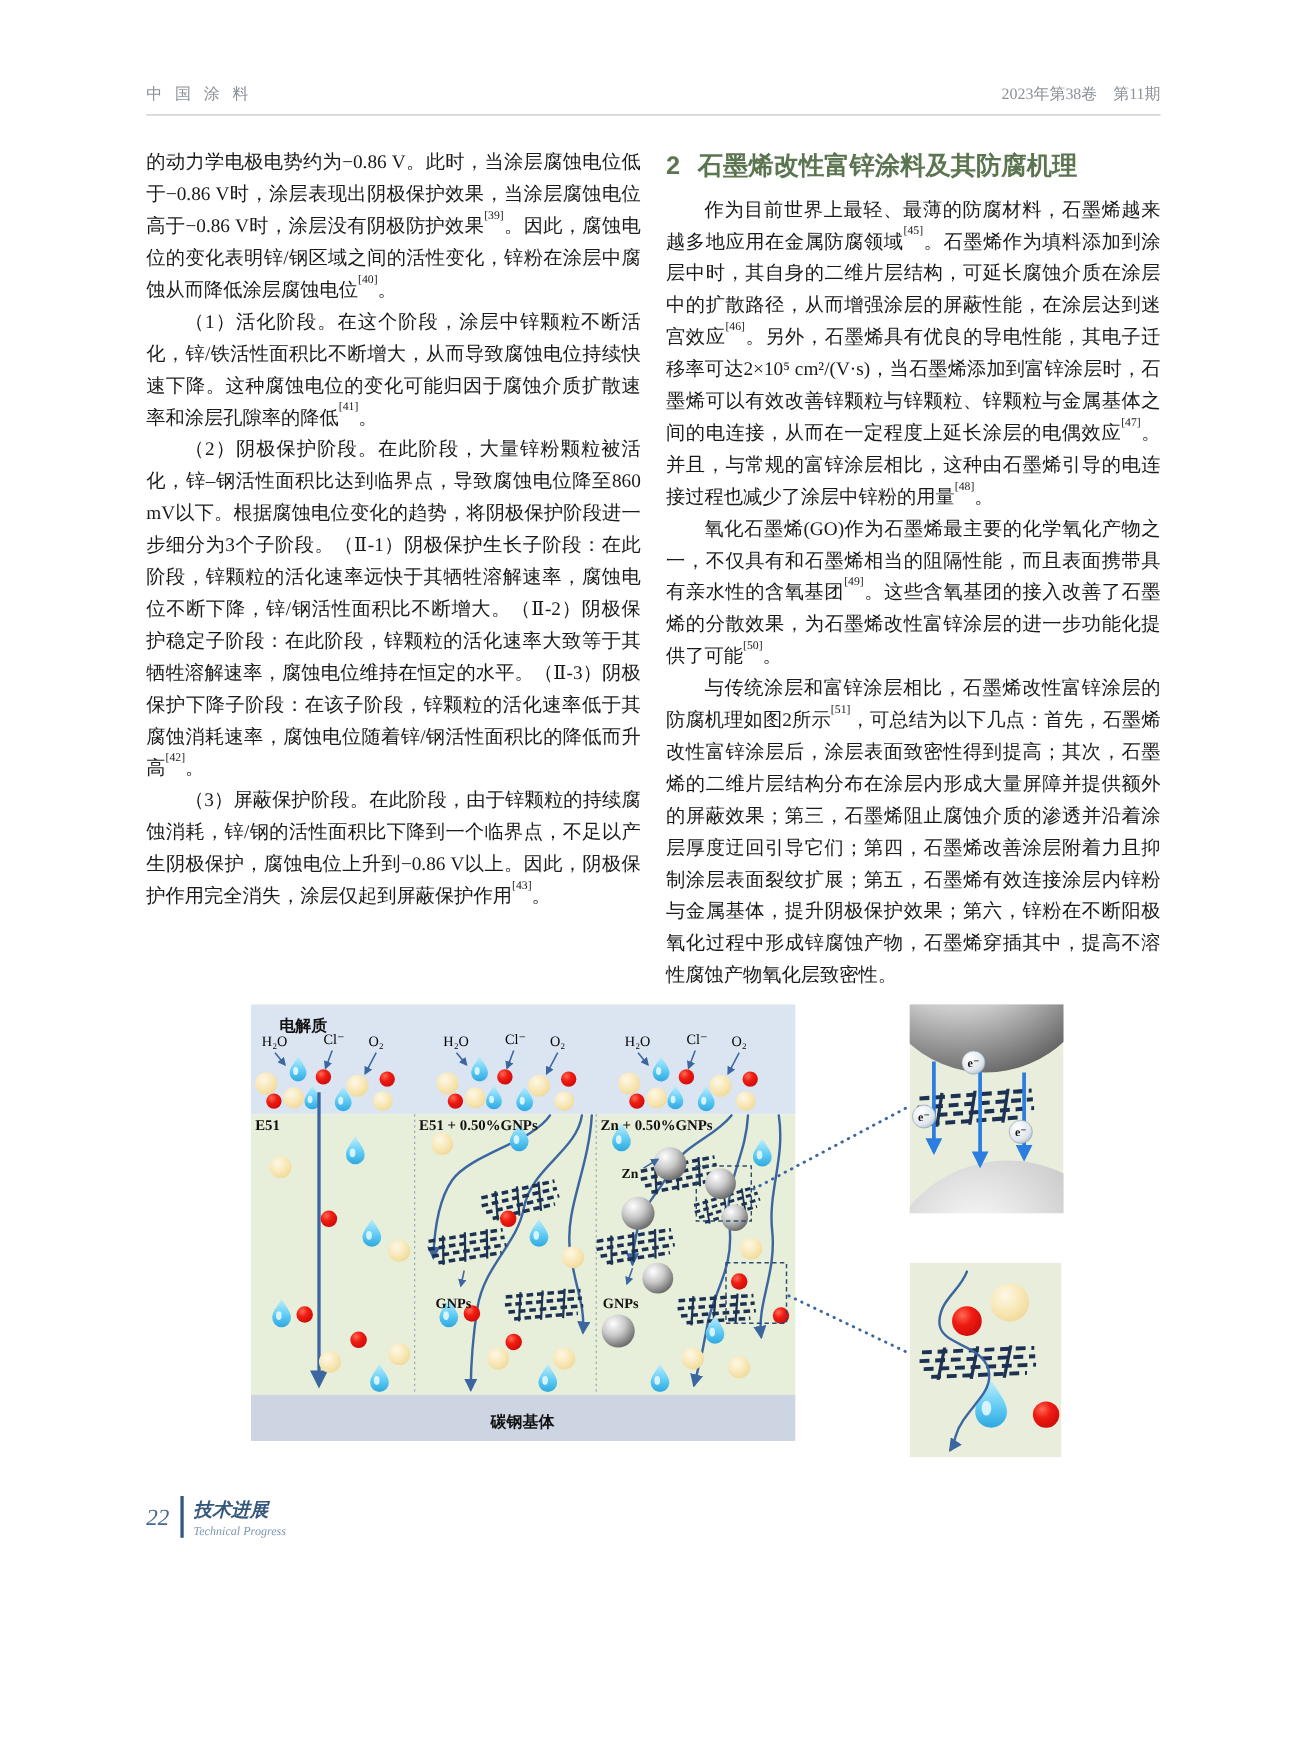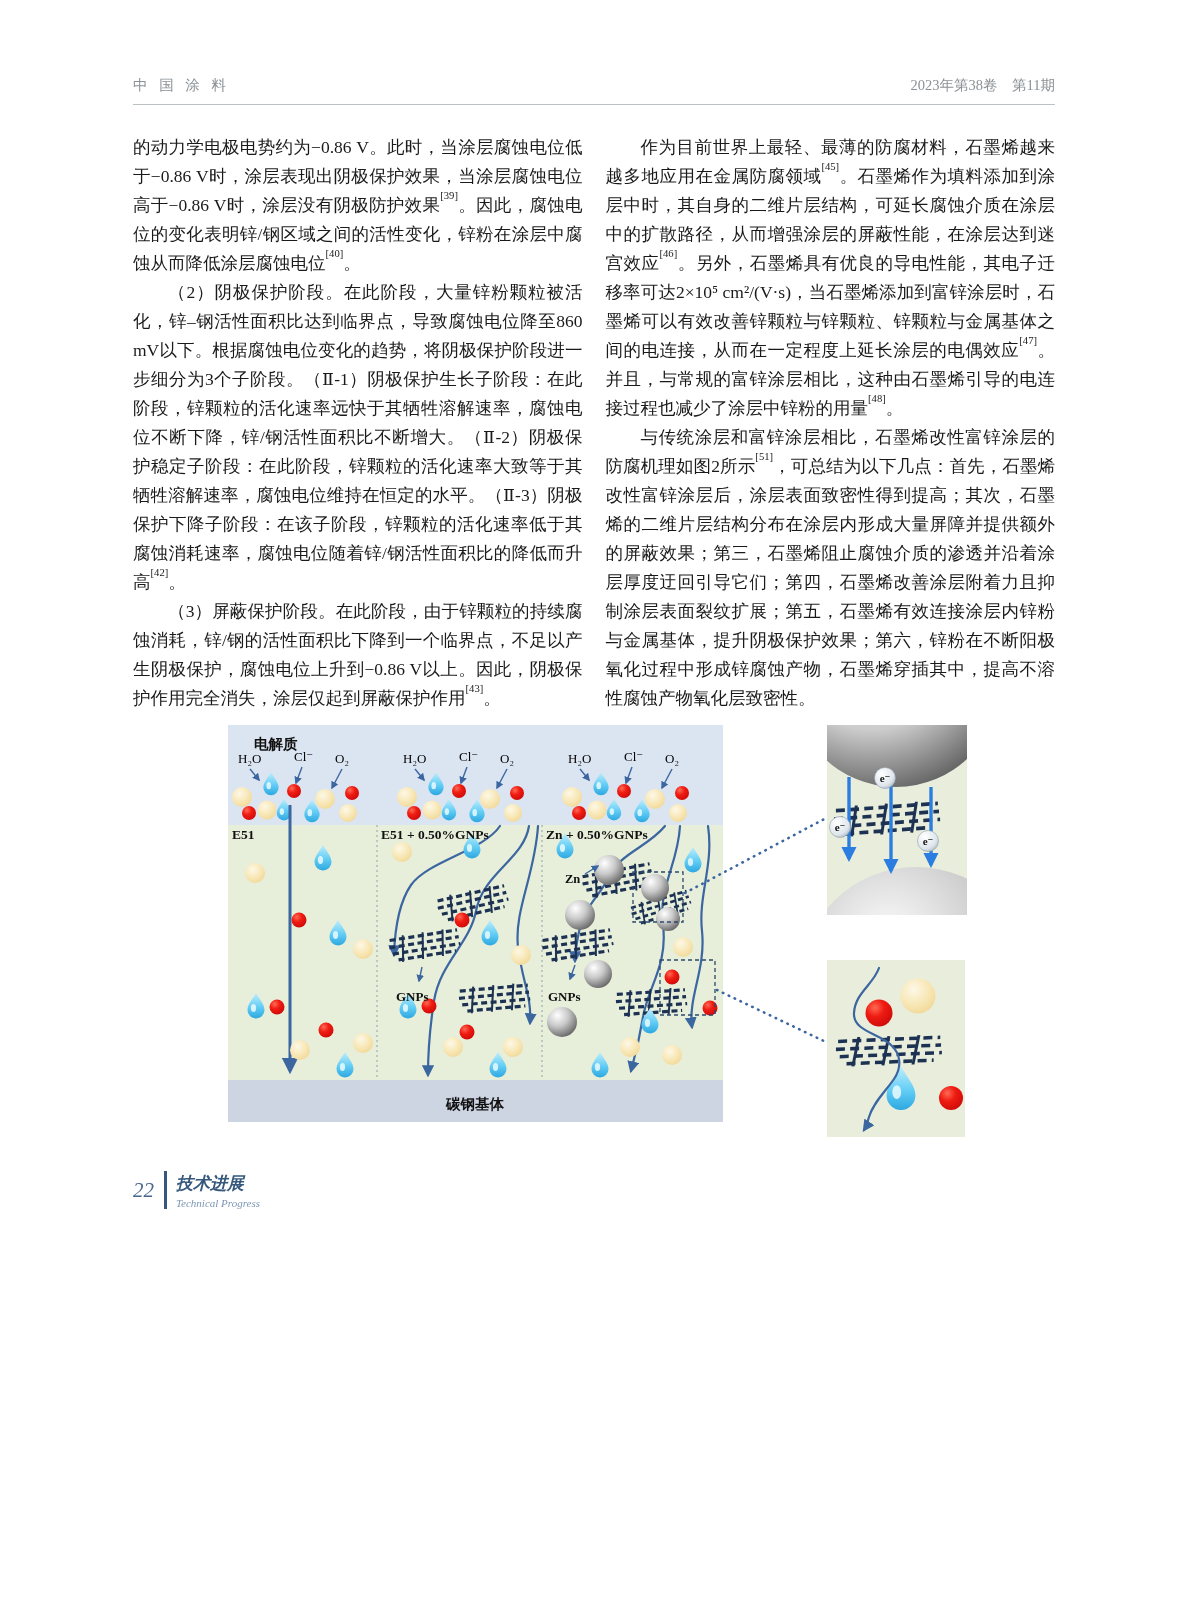--- a/index.html
+++ b/index.html
@@ -57,26 +57,29 @@
 
   <header class="hdr">
     <span class="jn">中 国 涂 料</span>
     <span>2023年第38卷　第11期</span>
   </header>
   <hr class="hdr-rule">
 
   <main class="cols">
     <section class="col" id="leftCol">
         <p class="noindent">的动力学电极电势约为−0.86 V。此时，当涂层腐蚀电位低于−0.86 V时，涂层表现出阴极保护效果，当涂层腐蚀电位高于−0.86 V时，涂层没有阴极防护效果<sup>[39]</sup>。因此，腐蚀电位的变化表明锌/钢区域之间的活性变化，锌粉在涂层中腐蚀从而降低涂层腐蚀电位<sup>[40]</sup>。</p>
+        <p>（1）活化阶段。在这个阶段，涂层中锌颗粒不断活化，锌/铁活性面积比不断增大，从而导致腐蚀电位持续快速下降。这种腐蚀电位的变化可能归因于腐蚀介质扩散速率和涂层孔隙率的降低<sup>[41]</sup>。</p>
         <p>（2）阴极保护阶段。在此阶段，大量锌粉颗粒被活化，锌–钢活性面积比达到临界点，导致腐蚀电位降至860 mV以下。根据腐蚀电位变化的趋势，将阴极保护阶段进一步细分为3个子阶段。（Ⅱ-1）阴极保护生长子阶段：在此阶段，锌颗粒的活化速率远快于其牺牲溶解速率，腐蚀电位不断下降，锌/钢活性面积比不断增大。（Ⅱ-2）阴极保护稳定子阶段：在此阶段，锌颗粒的活化速率大致等于其牺牲溶解速率，腐蚀电位维持在恒定的水平。（Ⅱ-3）阴极保护下降子阶段：在该子阶段，锌颗粒的活化速率低于其腐蚀消耗速率，腐蚀电位随着锌/钢活性面积比的降低而升高<sup>[42]</sup>。</p>
         <p>（3）屏蔽保护阶段。在此阶段，由于锌颗粒的持续腐蚀消耗，锌/钢的活性面积比下降到一个临界点，不足以产生阴极保护，腐蚀电位上升到−0.86 V以上。因此，阴极保护作用完全消失，涂层仅起到屏蔽保护作用<sup>[43]</sup>。</p>
       </section>
     <section class="col">
+      <h2 class="sec"><span class="num">2</span><span>石墨烯改性富锌涂料及其防腐机理</span></h2>
       <div id="rightCol">
           <p>作为目前世界上最轻、最薄的防腐材料，石墨烯越来越多地应用在金属防腐领域<sup>[45]</sup>。石墨烯作为填料添加到涂层中时，其自身的二维片层结构，可延长腐蚀介质在涂层中的扩散路径，从而增强涂层的屏蔽性能，在涂层达到迷宫效应<sup>[46]</sup>。另外，石墨烯具有优良的导电性能，其电子迁移率可达2×10⁵ cm²/(V·s)，当石墨烯添加到富锌涂层时，石墨烯可以有效改善锌颗粒与锌颗粒、锌颗粒与金属基体之间的电连接，从而在一定程度上延长涂层的电偶效应<sup>[47]</sup>。并且，与常规的富锌涂层相比，这种由石墨烯引导的电连接过程也减少了涂层中锌粉的用量<sup>[48]</sup>。</p>
+          <p>氧化石墨烯(GO)作为石墨烯最主要的化学氧化产物之一，不仅具有和石墨烯相当的阻隔性能，而且表面携带具有亲水性的含氧基团<sup>[49]</sup>。这些含氧基团的接入改善了石墨烯的分散效果，为石墨烯改性富锌涂层的进一步功能化提供了可能<sup>[50]</sup>。</p>
           <p>与传统涂层和富锌涂层相比，石墨烯改性富锌涂层的防腐机理如图2所示<sup>[51]</sup>，可总结为以下几点：首先，石墨烯改性富锌涂层后，涂层表面致密性得到提高；其次，石墨烯的二维片层结构分布在涂层内形成大量屏障并提供额外的屏蔽效果；第三，石墨烯阻止腐蚀介质的渗透并沿着涂层厚度迂回引导它们；第四，石墨烯改善涂层附着力且抑制涂层表面裂纹扩展；第五，石墨烯有效连接涂层内锌粉与金属基体，提升阴极保护效果；第六，锌粉在不断阳极氧化过程中形成锌腐蚀产物，石墨烯穿插其中，提高不溶性腐蚀产物氧化层致密性。</p>
         </div>
     </section>
   </main>
 
   <figure>
     <svg width="739" height="412" viewBox="0 0 739 412">
       <defs>
         <radialGradient id="gy" cx="38%" cy="32%" r="75%">
           <stop offset="0%" stop-color="#fdf8e6"></stop>

